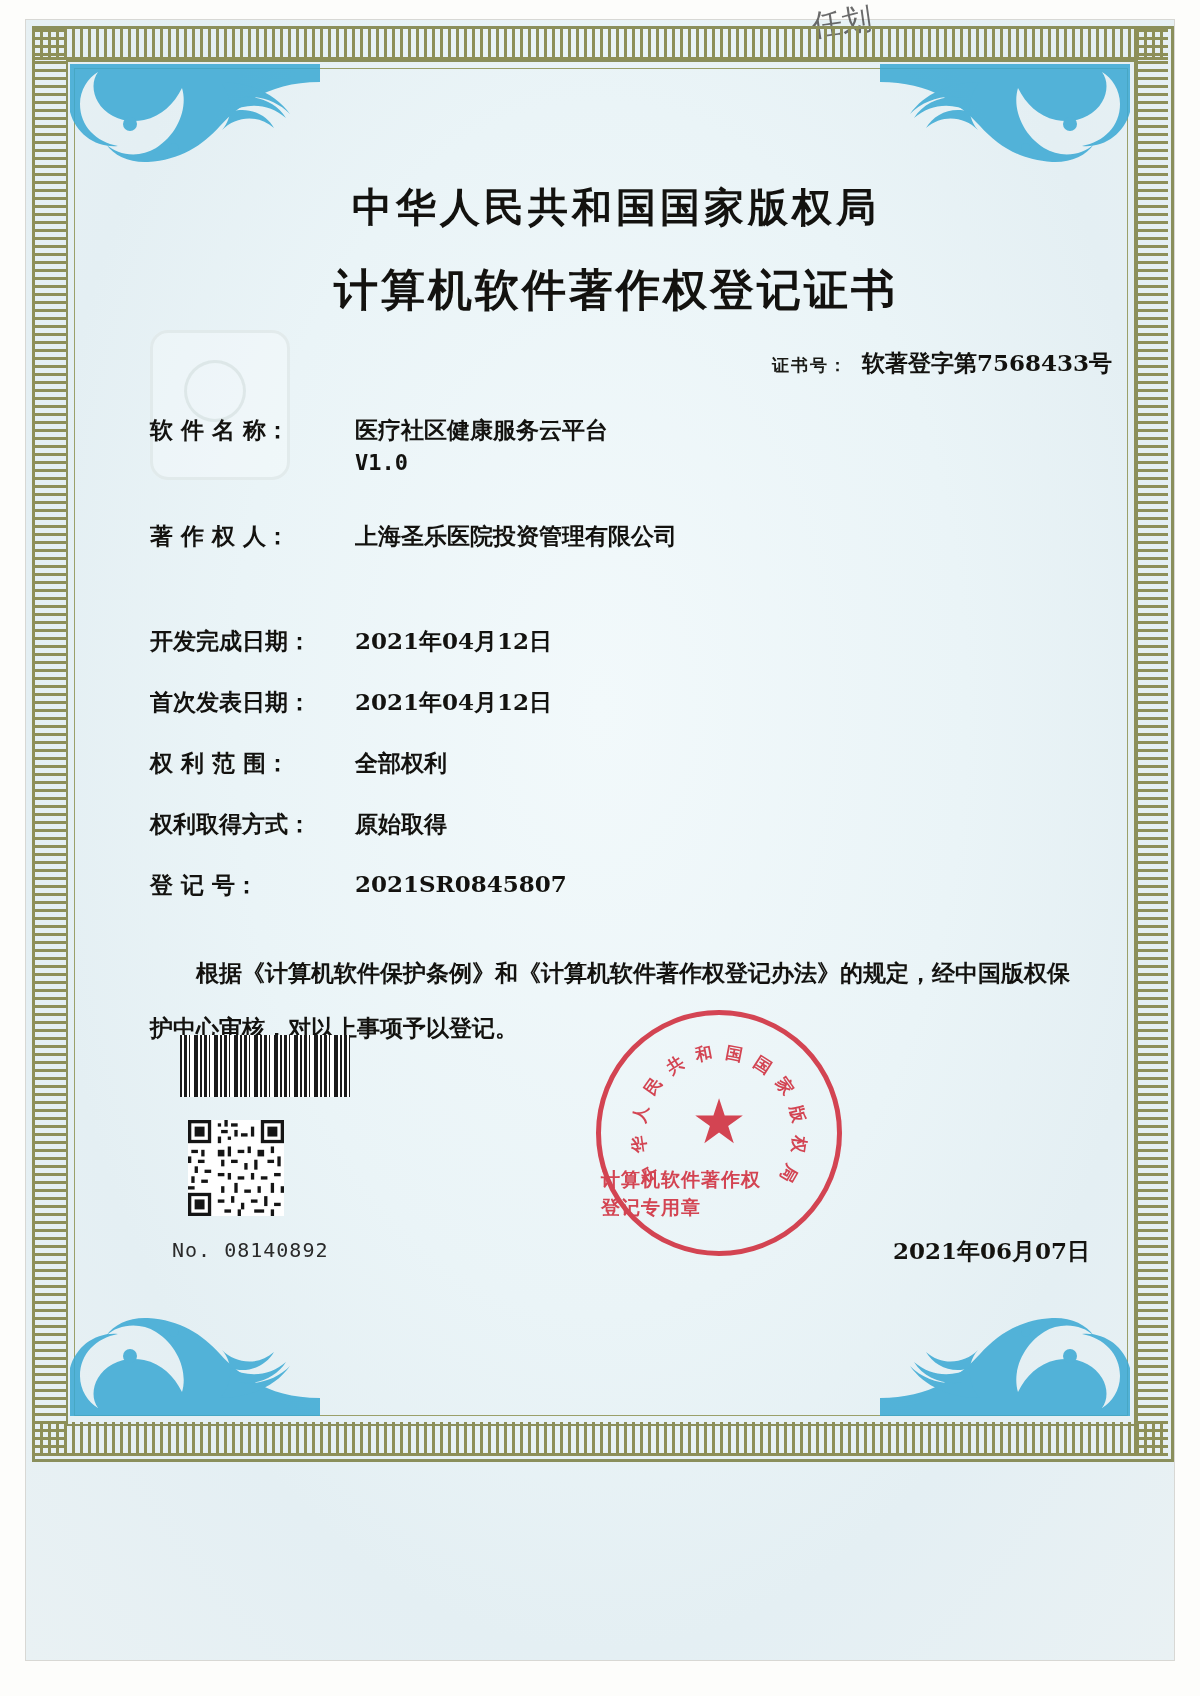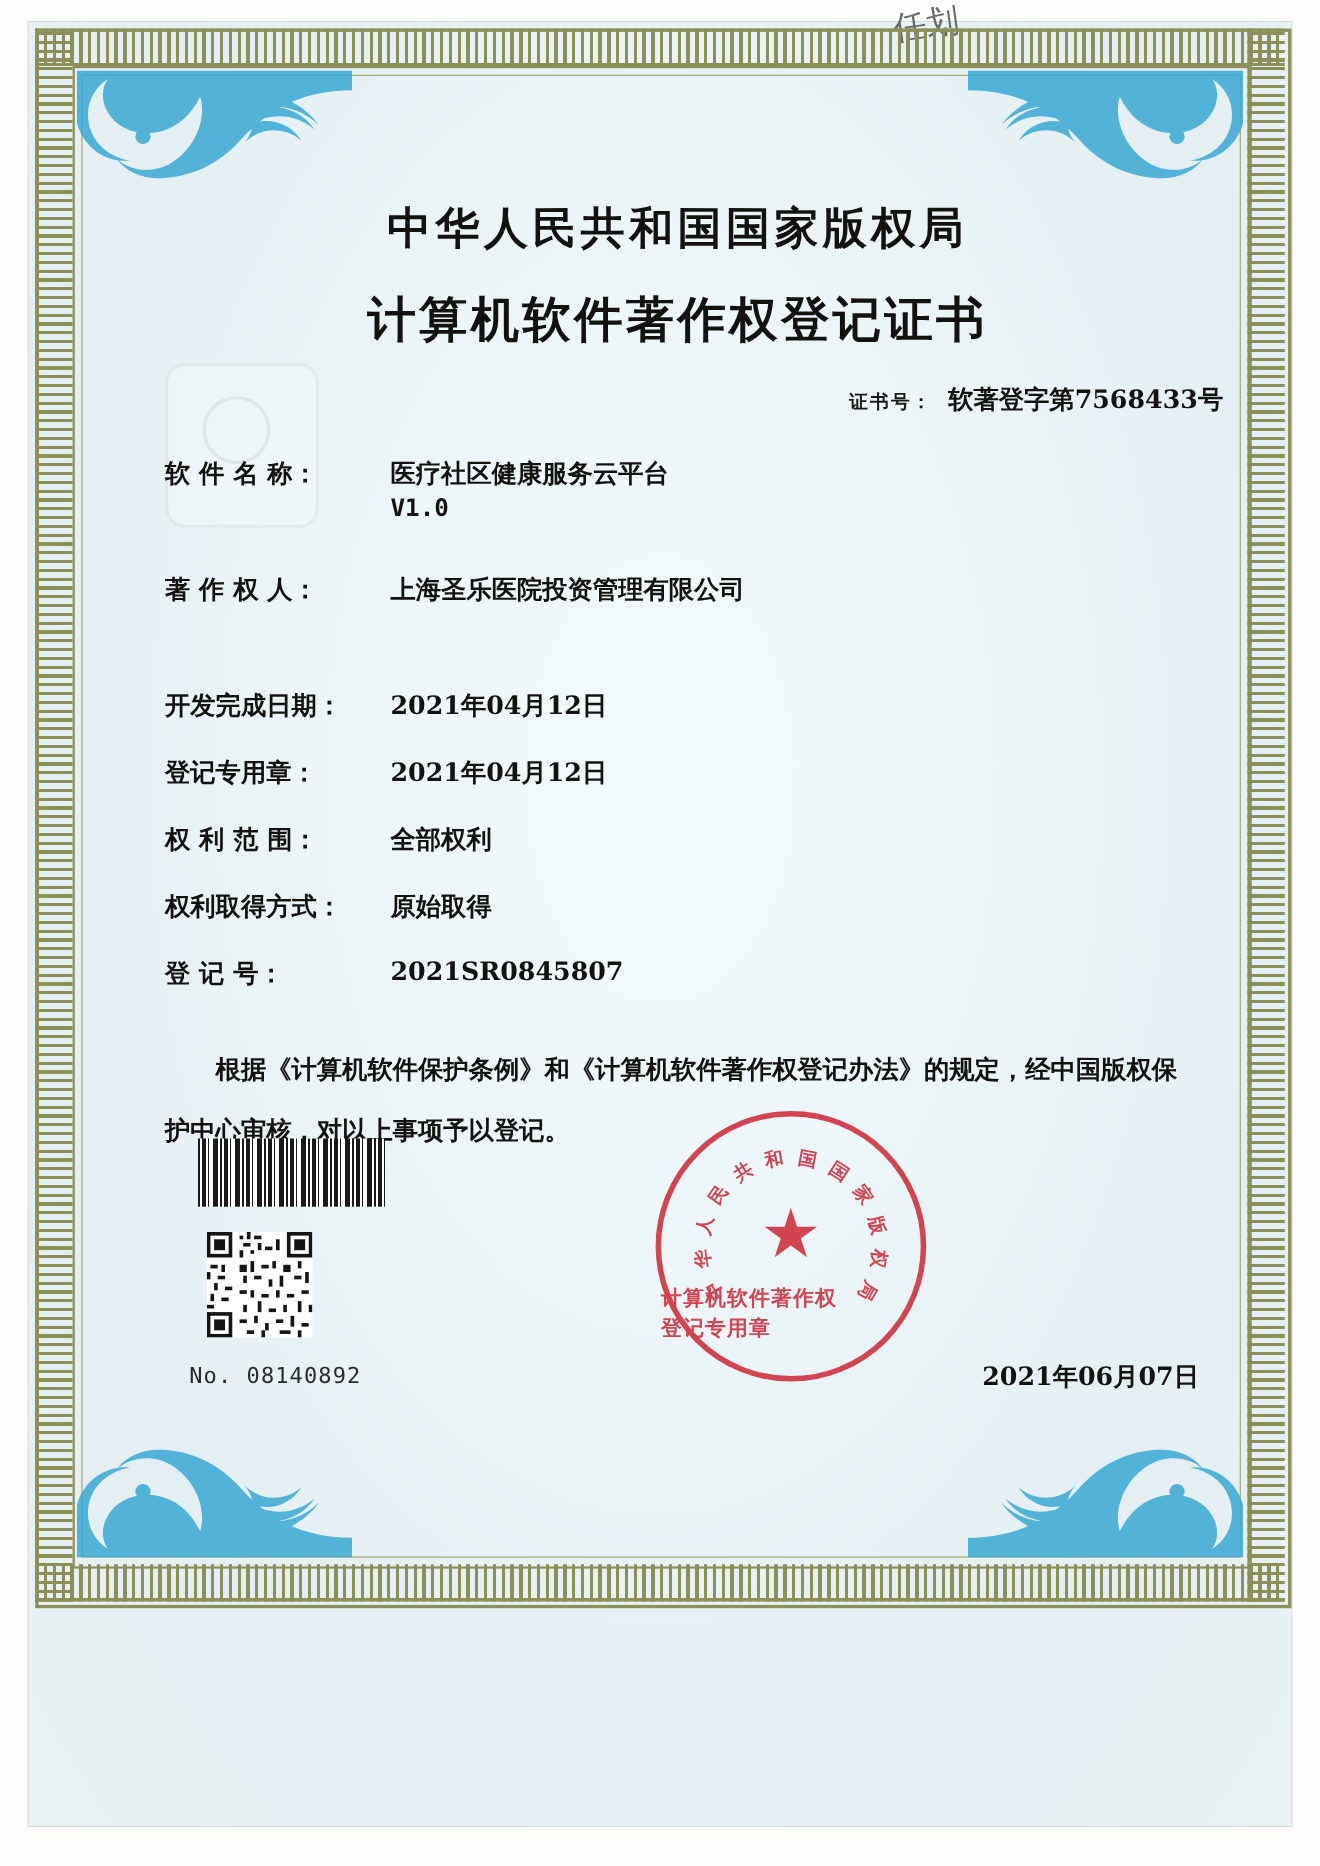--- a/index.html
+++ b/index.html
@@ -292,21 +292,21 @@
       </div>
 
       <div class="gap-lg"></div>
 
       <div class="row row-tall">
         <div class="lab">开发完成日期：</div>
         <div class="val">2021年04月12日</div>
       </div>
 
       <div class="row row-tall">
-        <div class="lab">登记专用章：</div>
+        <div class="lab">首次发表日期：</div>
         <div class="val">2021年04月12日</div>
       </div>
 
       <div class="row row-tall">
         <div class="lab">权 利 范 围：</div>
         <div class="val">全部权利</div>
       </div>
 
       <div class="row row-tall">
         <div class="lab">权利取得方式：</div>

